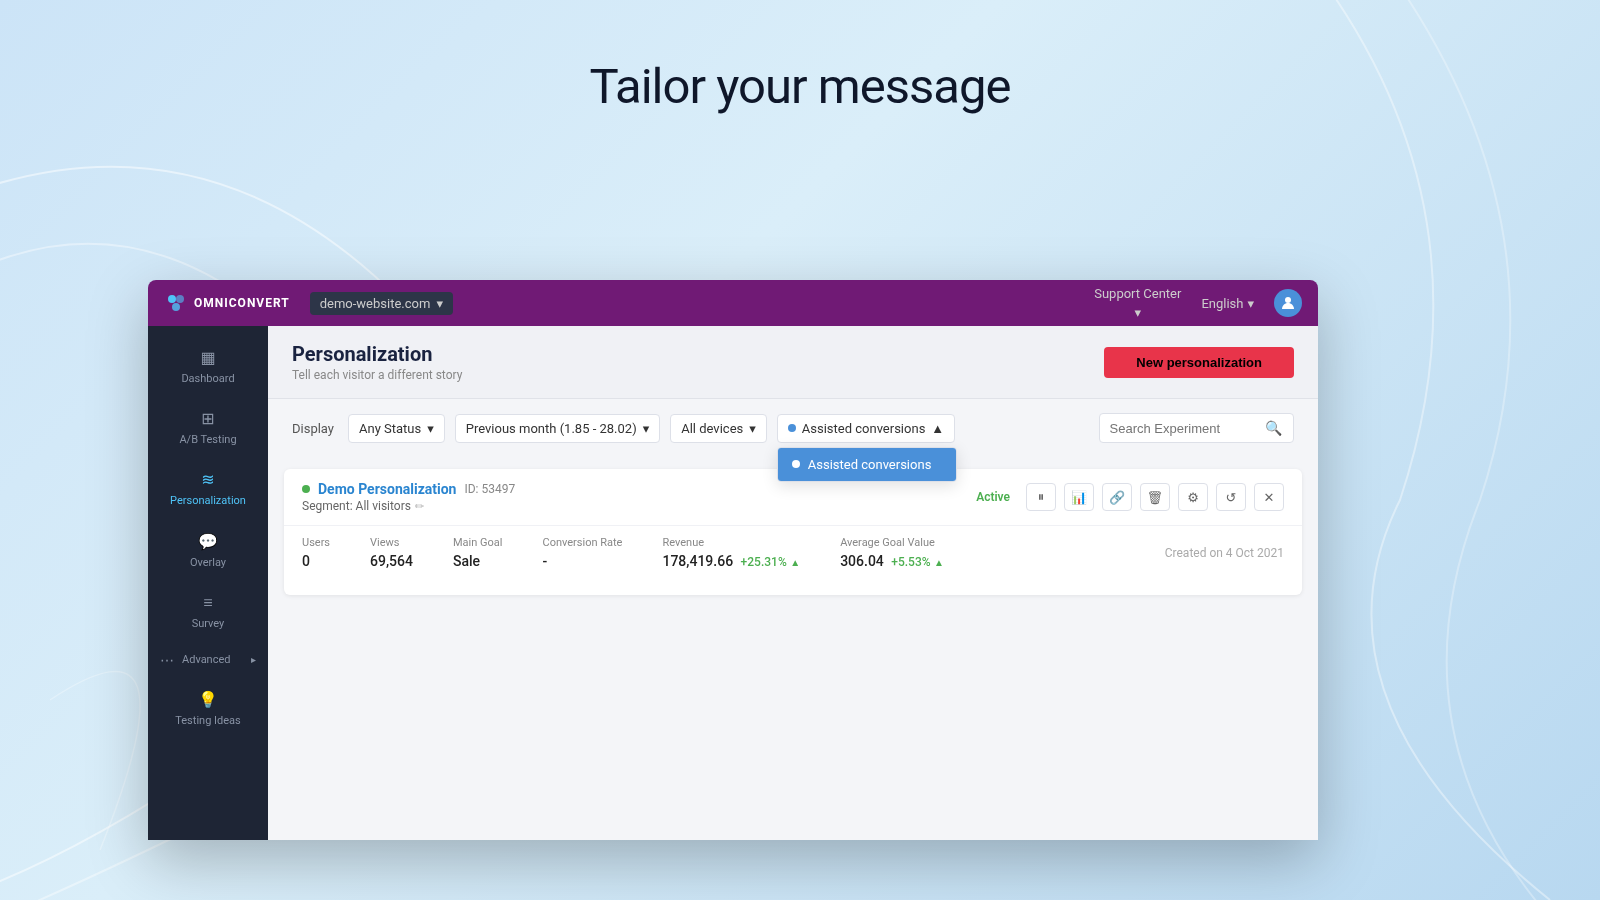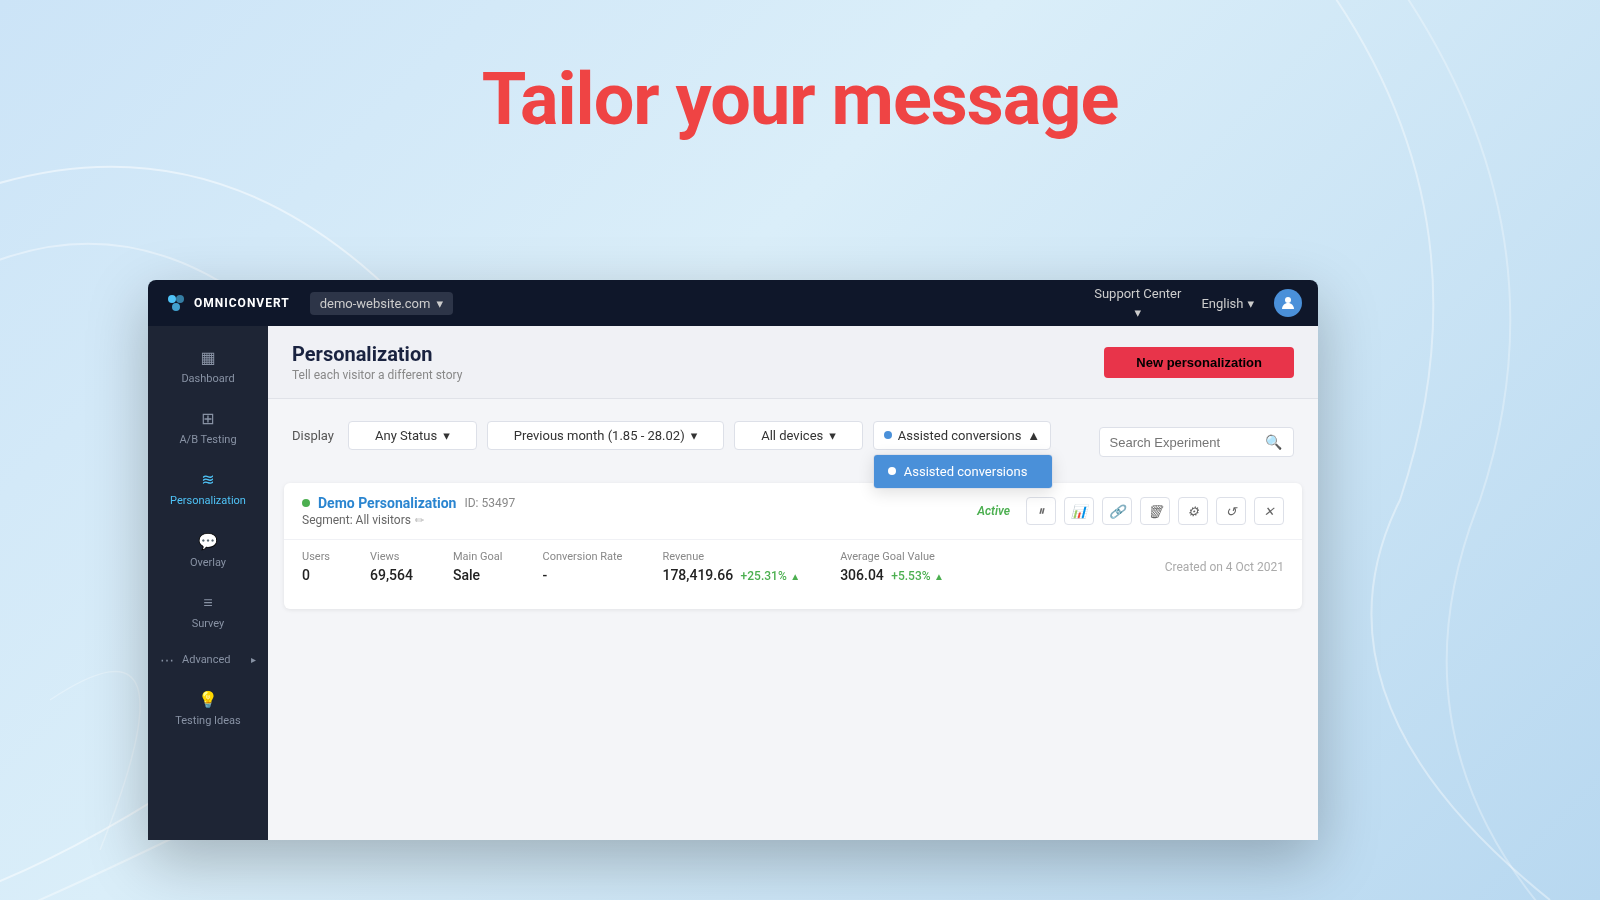--- a/index.html
+++ b/index.html
@@ -25,43 +25,43 @@
     .hero-text {
       position: absolute;
       top: 60px;
       left: 50%;
       transform: translateX(-50%);
       text-align: center;
       z-index: 1;
       width: 900px;
     }
     .hero-text h1 {
-      font-size: 72px;
-      font-weight: 700;
-      color: #ef4444;
+      font-size: 49px;
+      font-weight: 400;
+      color: #0f172a;
       line-height: 1.1;
       letter-spacing: -1px;
     }
 
     
     .app-window {
       position: absolute;
       top: 280px;
       left: 148px;
       width: 1170px;
       height: 560px;
       border-radius: 8px;
       overflow: visible;
       box-shadow: 0 20px 60px rgba(0,0,0,0.25);
       z-index: 2;
     }
 
     
     .topnav {
-      background: #0f172a;
+      background: #701a75;
       height: 46px;
       display: flex;
       align-items: center;
       padding: 0 16px;
       border-radius: 8px 8px 0 0;
     }
     .topnav-logo {
       display: flex;
       align-items: center;
       gap: 6px;
@@ -222,21 +222,21 @@
     }
     .filter-label {
       font-size: 13px;
       color: #555;
       margin-right: 4px;
     }
     .filter-select {
       background: white;
       border: 1px solid #dde0e8;
       border-radius: 4px;
-      padding: 6px 26px;
+      padding: 6px 10px;
       font-size: 13px;
       color: #333;
       display: flex;
       align-items: flex-end;
       gap: 6px;
       cursor: pointer;
       position: relative;
     }
     .filter-select-conversion {
       background: white;
@@ -373,21 +373,20 @@
       color: #666;
       display: flex;
       align-items: center;
       gap: 4px;
       margin-top: 2px;
     }
     .exp-actions {
       display: flex;
       align-items: center;
       gap: 8px;
-      font-style: italic;
     }
     .status-badge {
       font-size: 12px;
       color: #4caf50;
       font-weight: 600;
       margin-right: 8px;
     }
     .action-btn {
       width: 30px;
       height: 28px;
@@ -556,21 +555,21 @@
           </div>
 
           <div class="dropdown-menu">
             <div class="dropdown-item selected">
               <span class="dropdown-dot"></span>
               <span>Assisted conversions</span>
             </div>
           </div>
         </div>
 
-        <div class="search-box" style="margin-left:auto;margin-top:14px;">
+        <div class="search-box" style="margin-left:auto;">
           <input class="search-input" type="text" placeholder="Search Experiment" style="">
           <span style="color:#999;font-size:14px;">🔍</span>
         </div>
       </div>
 
       <div class="table-area">
 
         <div class="experiment-card">
           <div class="exp-header">
             <div>

